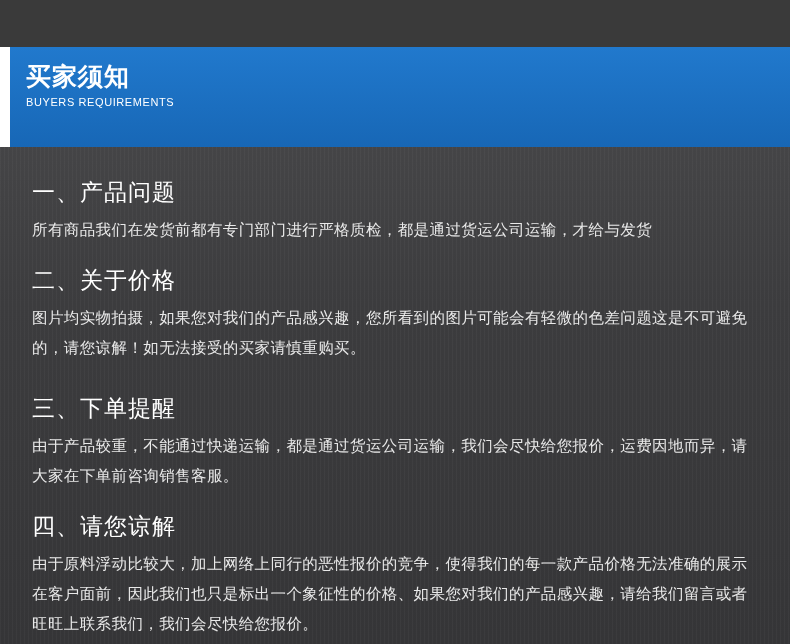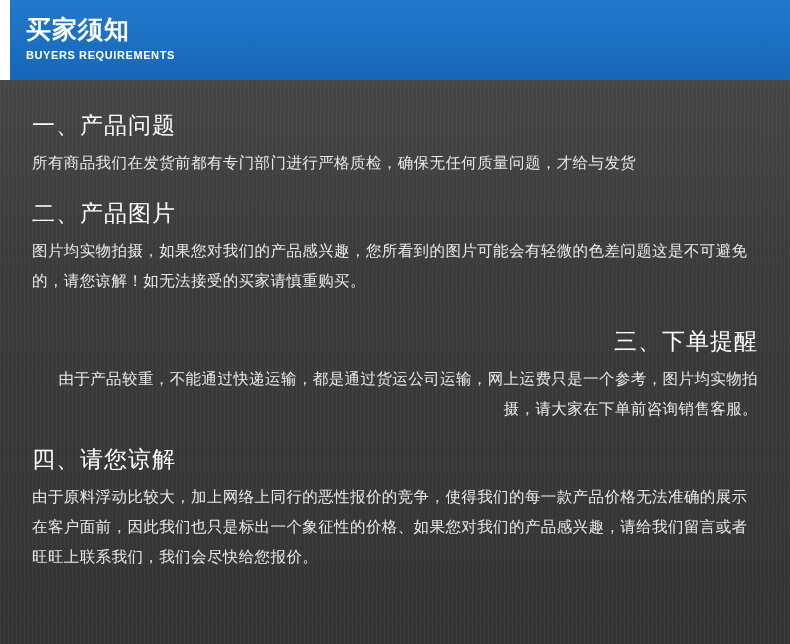--- a/index.html
+++ b/index.html
@@ -22,24 +22,25 @@
         rgba(255,255,255,0.030) 0px,
         rgba(255,255,255,0.030) 1px,
         rgba(0,0,0,0.00) 1px,
         rgba(0,0,0,0.00) 4px),
       linear-gradient(180deg, #4a4a4c 0%, #3c3c3e 40%, #343436 100%);
     box-sizing: border-box;
   }
   
   .banner {
     position: relative;
-    height: 80px;
+    height: 100px;
     background: #1f6fc4;
     background: linear-gradient(180deg, #2179cd 0%, #1767b6 100%);
     overflow: hidden;
+    margin-top: 47px;
   }
   .banner-accent {
     position: absolute;
     left: 0;
     top: 0;
     width: 10px;
     height: 100%;
     background: #ffffff;
   }
   .banner-text {
@@ -55,21 +56,20 @@
     line-height: 30px;
     white-space: nowrap;
   }
   .banner-sub {
     color: #ffffff;
     font-size: 11px;
     letter-spacing: 0.6px;
     line-height: 16px;
     margin-top: 3px;
     white-space: nowrap;
-    font-weight: bold;
   }
   
   .content {
     padding: 22px 32px 0 32px;
   }
   .section {
     margin-bottom: 18px;
   }
   .section-title {
     color: #ffffff;
@@ -82,51 +82,51 @@
   .section-body {
     color: #e9e9e9;
     font-size: 15.5px;
     line-height: 30px;
     letter-spacing: 0.4px;
     margin: 0;
     max-width: 730px;
   }
   .sec-1 { margin-top: 6px; }
   .sec-2 { margin-top: 12px; }
-  .sec-3 { margin-top: 28px; text-align: right; }
+  .sec-3 { margin-top: 28px; }
   .sec-4 { margin-top: 12px; }
 </style>
 </head>
 <body>
 
 <div class="page">
 
   <div class="banner">
     <div class="banner-accent"></div>
     <div class="banner-text">
       <div class="banner-title">买家须知</div>
       <div class="banner-sub">BUYERS REQUIREMENTS</div>
     </div>
   </div>
 
   <div class="content">
 
     <div class="section sec-1">
       <div class="section-title">一、产品问题</div>
-      <p class="section-body">所有商品我们在发货前都有专门部门进行严格质检，确保无任何质量问题，才给与发货</p>
+      <p class="section-body">所有商品我们在发货前都有专门部门进行严格质检，都是通过货运公司运输，才给与发货</p>
     </div>
 
     <div class="section sec-2">
-      <div class="section-title">二、产品图片</div>
+      <div class="section-title">二、关于价格</div>
       <p class="section-body">图片均实物拍摄，如果您对我们的产品感兴趣，您所看到的图片可能会有轻微的色差问题这是不可避免的，请您谅解！如无法接受的买家请慎重购买。</p>
     </div>
 
     <div class="section sec-3">
       <div class="section-title">三、下单提醒</div>
-      <p class="section-body">由于产品较重，不能通过快递运输，都是通过货运公司运输，网上运费只是一个参考，图片均实物拍摄，请大家在下单前咨询销售客服。</p>
+      <p class="section-body">由于产品较重，不能通过快递运输，都是通过货运公司运输，我们会尽快给您报价，运费因地而异，请大家在下单前咨询销售客服。</p>
     </div>
 
     <div class="section sec-4">
       <div class="section-title">四、请您谅解</div>
       <p class="section-body">由于原料浮动比较大，加上网络上同行的恶性报价的竞争，使得我们的每一款产品价格无法准确的展示在客户面前，因此我们也只是标出一个象征性的价格、如果您对我们的产品感兴趣，请给我们留言或者旺旺上联系我们，我们会尽快给您报价。</p>
     </div>
 
   </div>
 </div>
 

